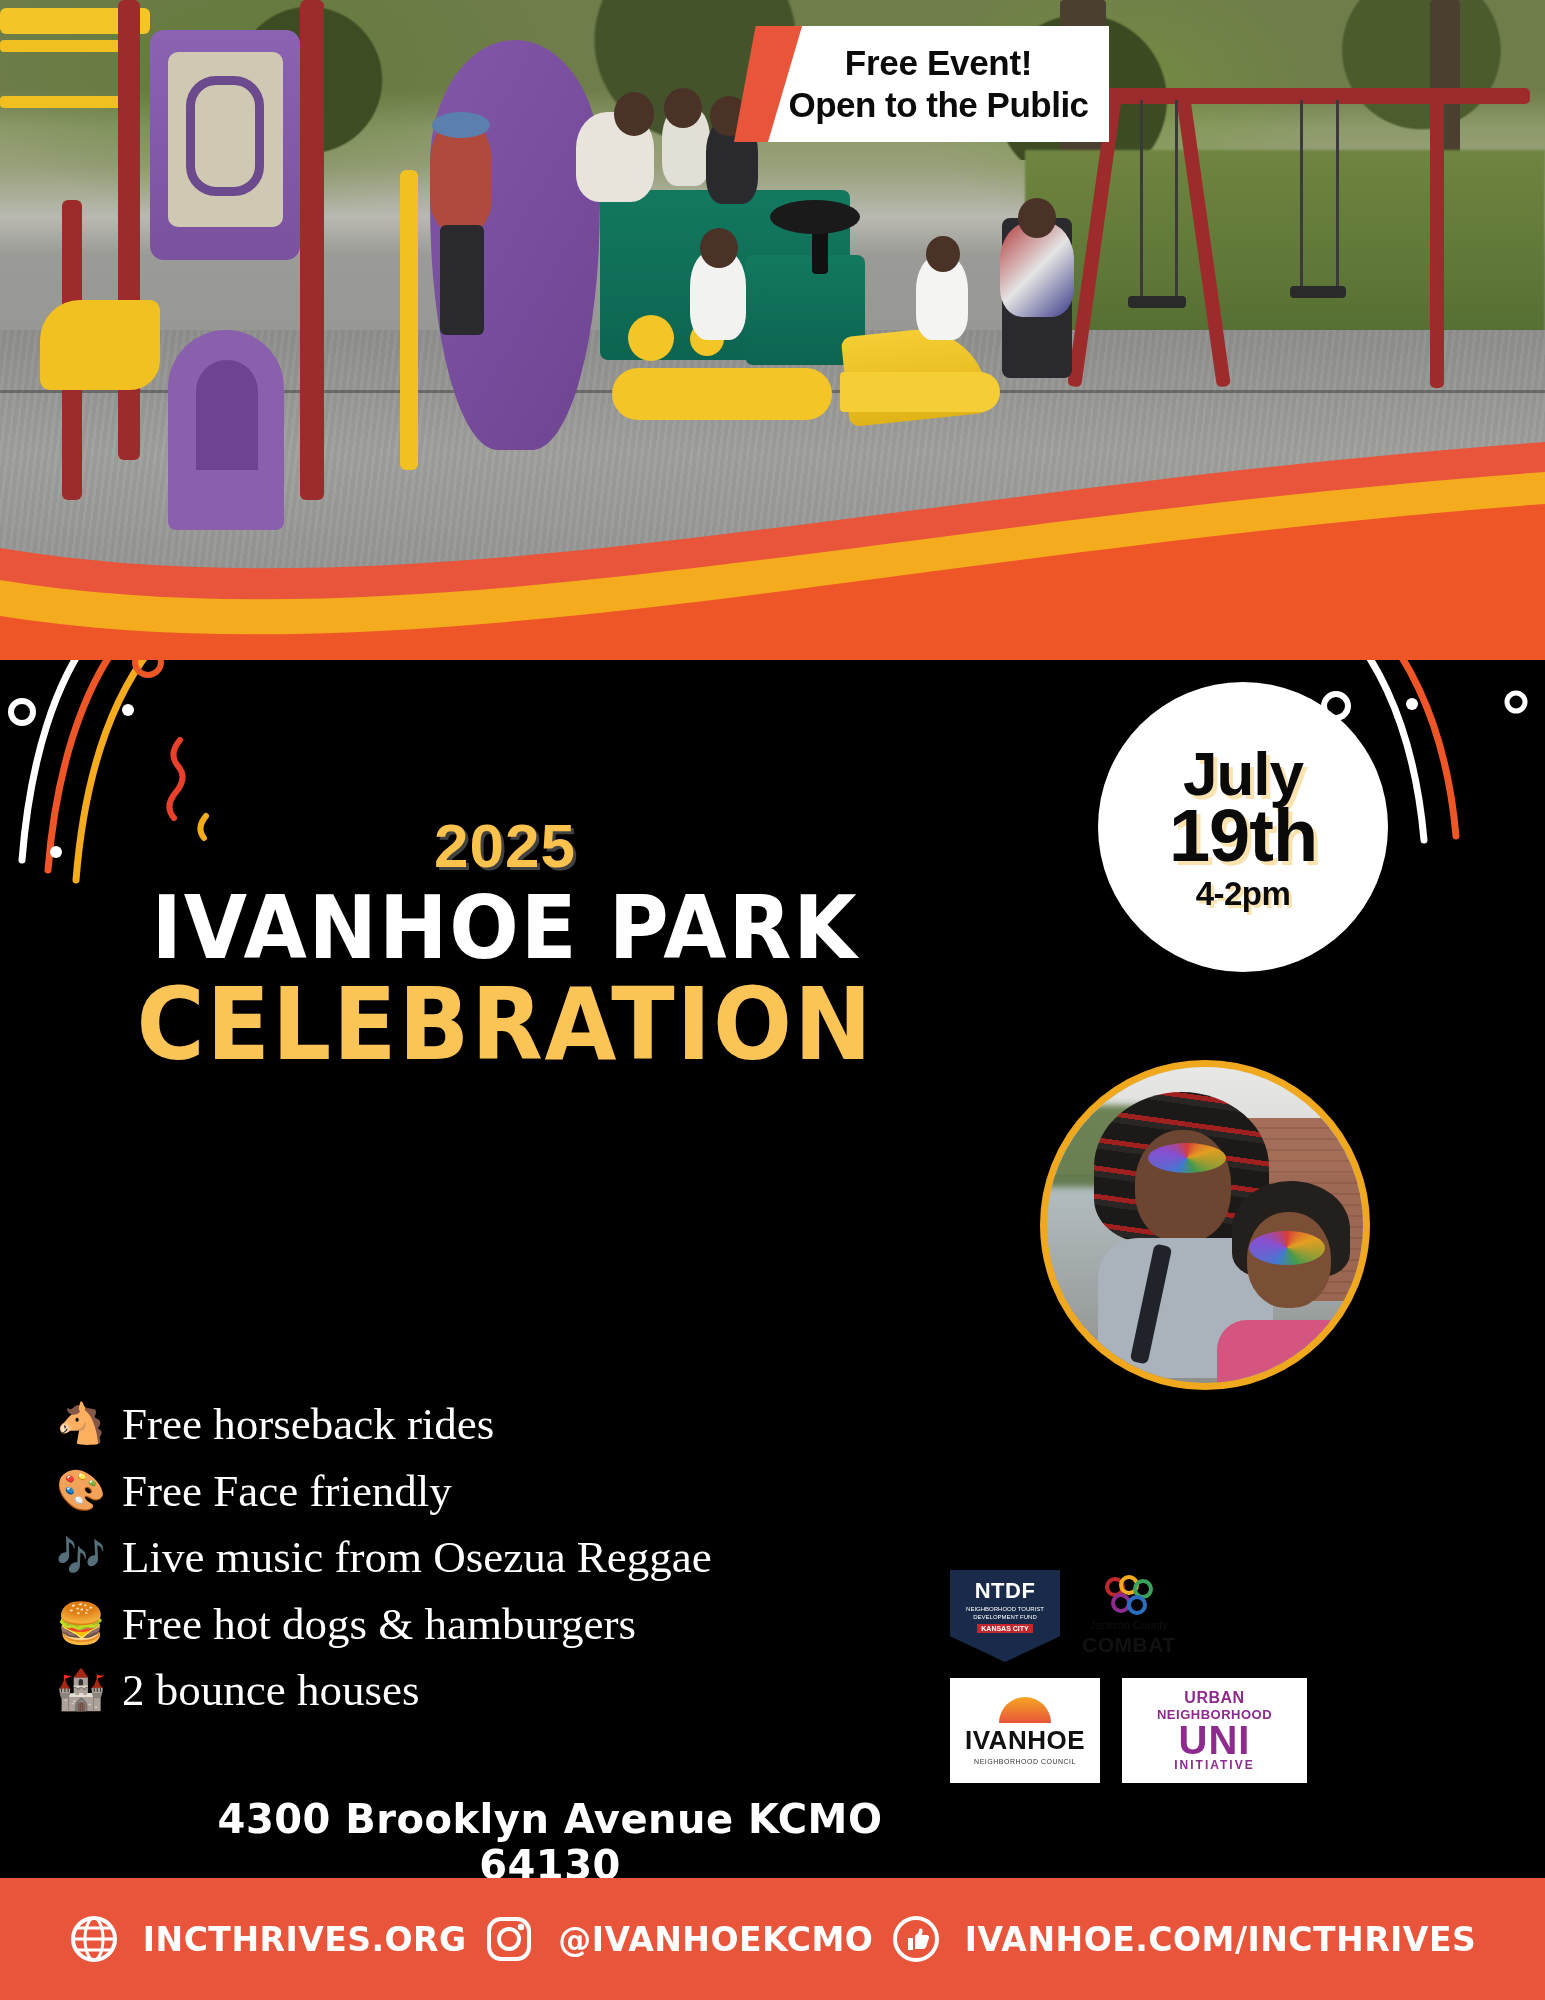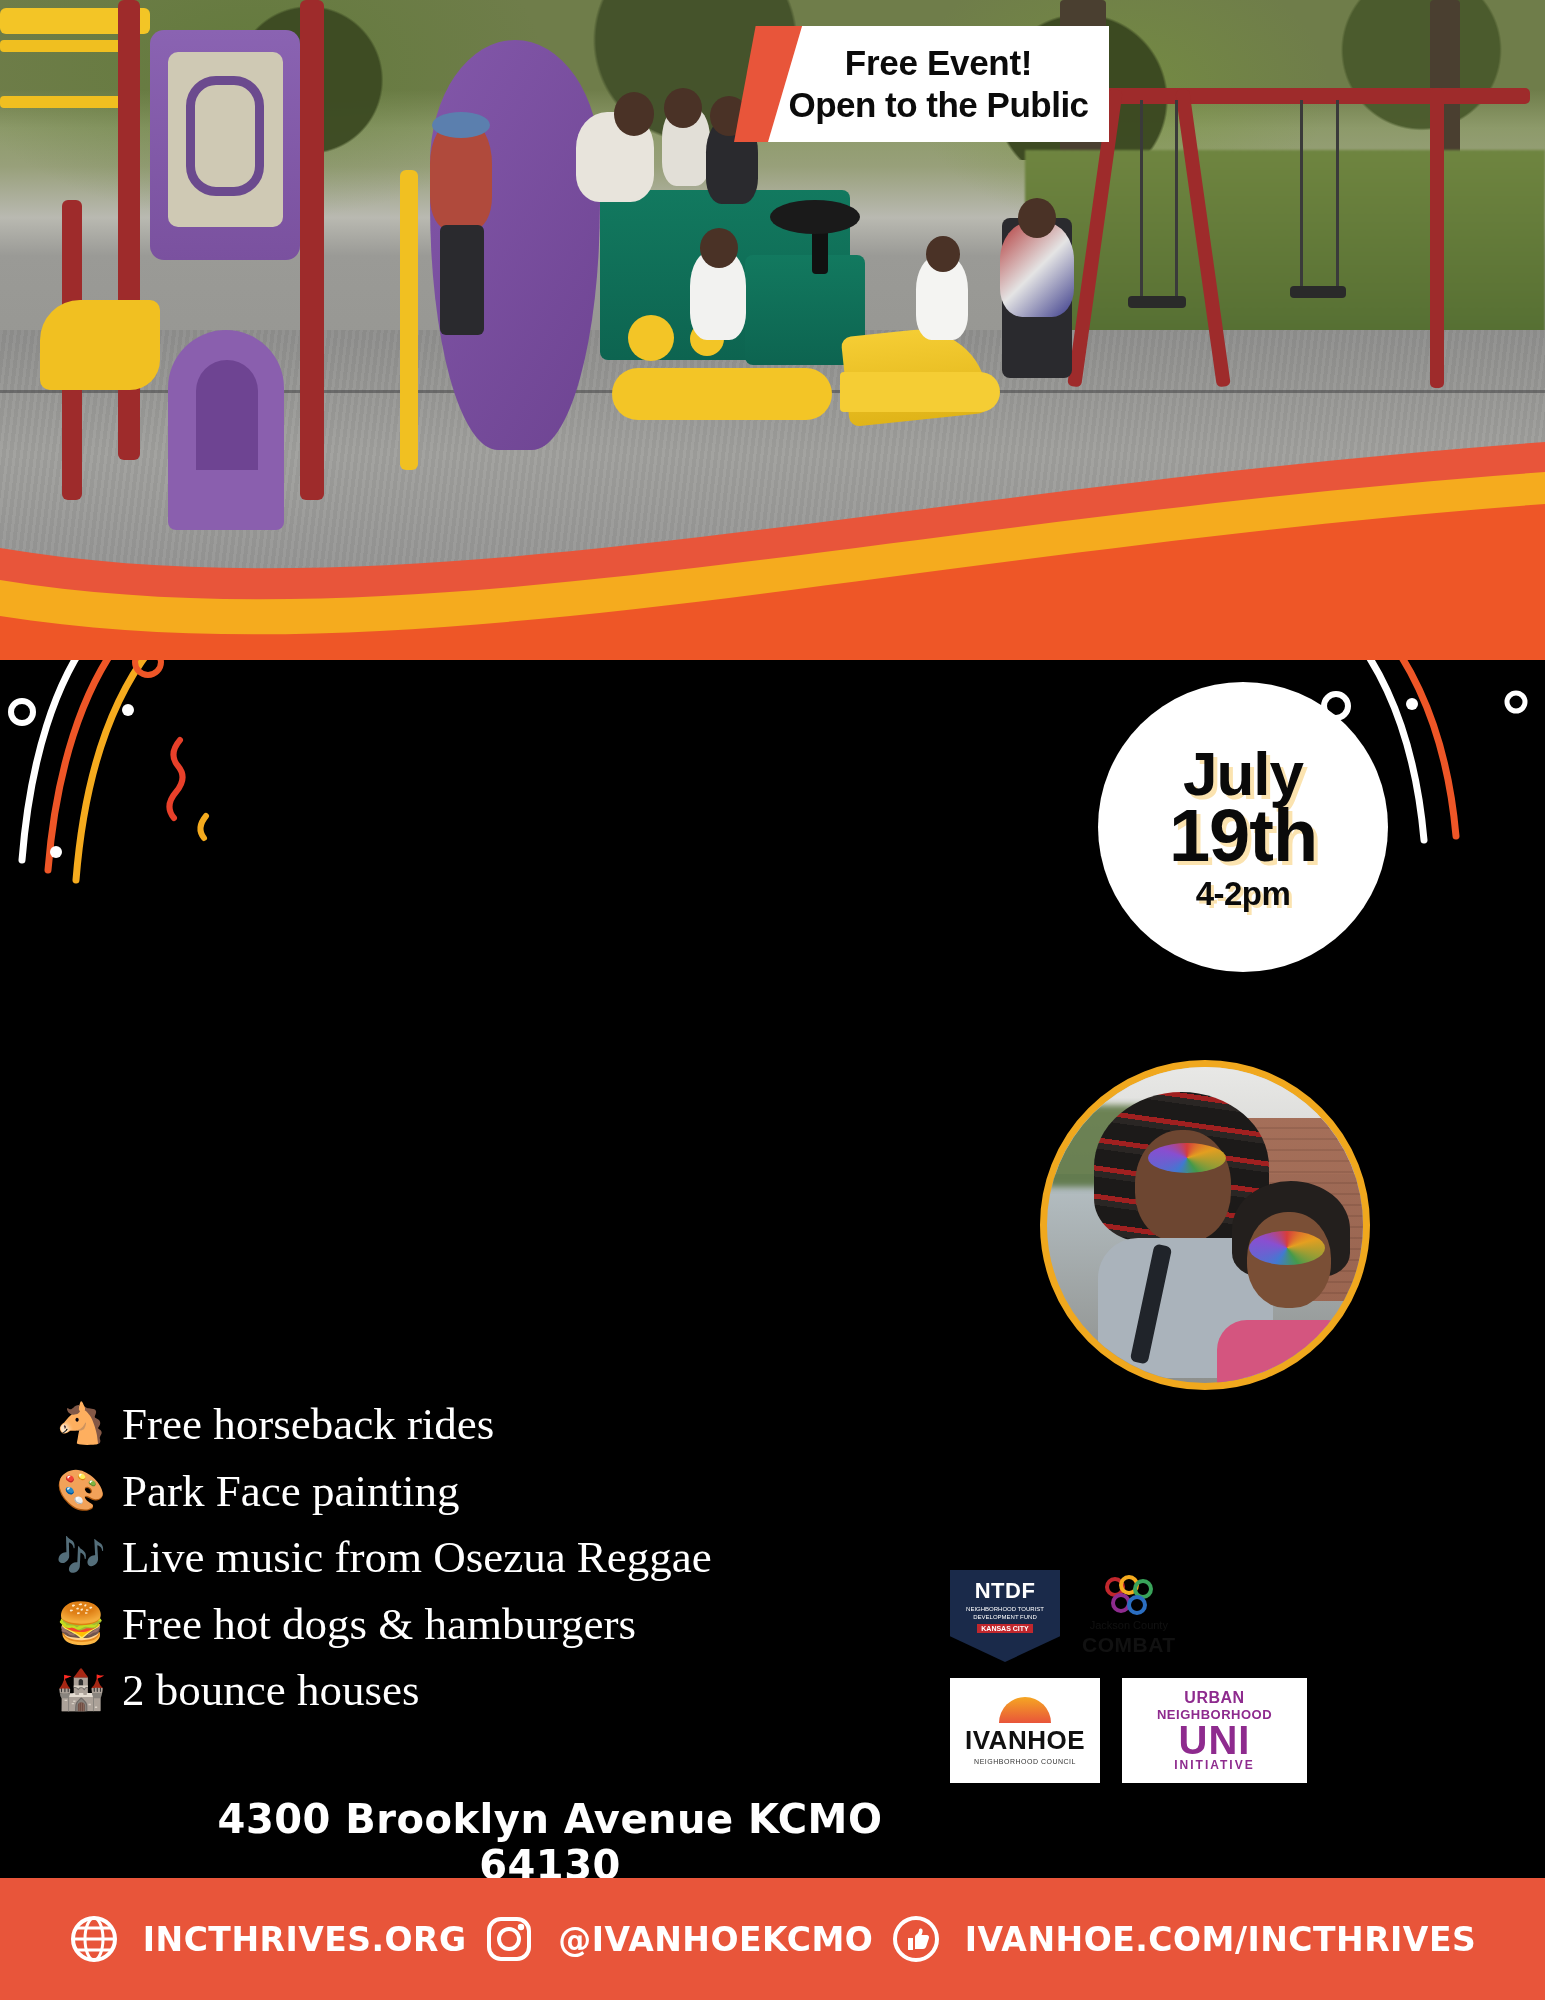--- a/index.html
+++ b/index.html
@@ -369,20 +369,25 @@
     <circle cx="196" cy="82" r="9" fill="none" stroke="#ffffff" stroke-width="5"></circle>
     <path d="M32,150 q12,14 2,26 q-10,12 2,26 q12,14 2,26" stroke="#f5ab1e" stroke-width="6" fill="none" stroke-linecap="round"></path>
   </svg>
 
   <div class="date-circle">
     <div class="dc-month">July</div>
     <div class="dc-day">19th</div>
     <div class="dc-time">4-2pm</div>
   </div>
 
+  <div class="title-block">
+    <div class="t-year">2025</div>
+    <div class="t-main">IVANHOE PARK</div>
+    <div class="t-sub">CELEBRATION</div>
+  </div>
 
 
   <div class="photo-circle">
     <div class="pc-bg-tent"></div>
     <div class="pc-bg-green"></div>
     <div class="pc-bg-brick"></div>
     <div class="pc-adult-locs"></div>
     <div class="pc-adult-head"></div>
     <div class="pc-facepaint" style="left:32%;top:24%;width:78px;height:30px;"></div>
     <div class="pc-adult-body"></div>
@@ -393,21 +398,21 @@
     <div class="pc-kid-body"></div>
   </div>
 
   <div class="bullets">
     <div class="bullet">
       <span class="emj">🐴</span>
       <span>Free horseback rides</span>
     </div>
     <div class="bullet">
       <span class="emj">🎨</span>
-      <span>Park Face painting</span>
+      <span>Free Face friendly</span>
     </div>
     <div class="bullet">
       <span class="emj">🎶</span>
       <span>Live music from Osezua Reggae</span>
     </div>
     <div class="bullet">
       <span class="emj">🍔</span>
       <span>Free hot dogs &amp; hamburgers</span>
     </div>
     <div class="bullet">

